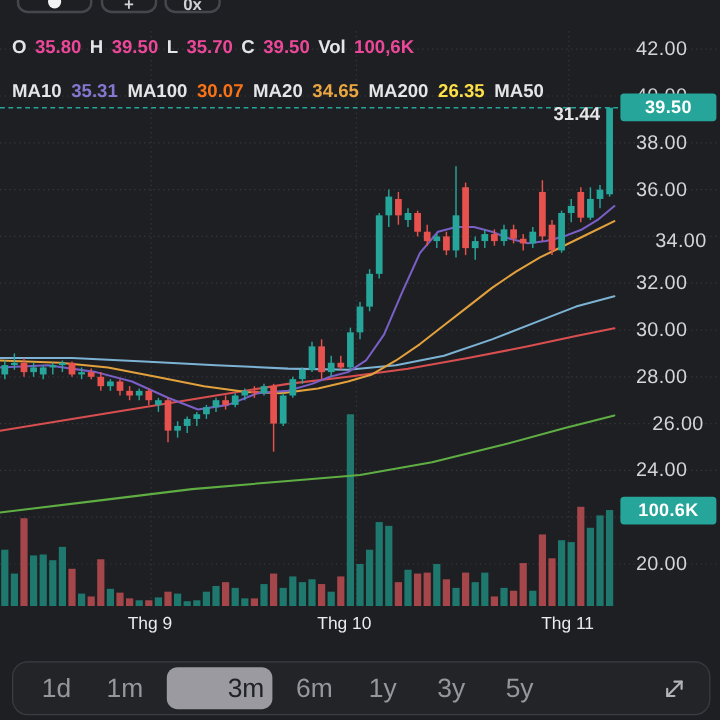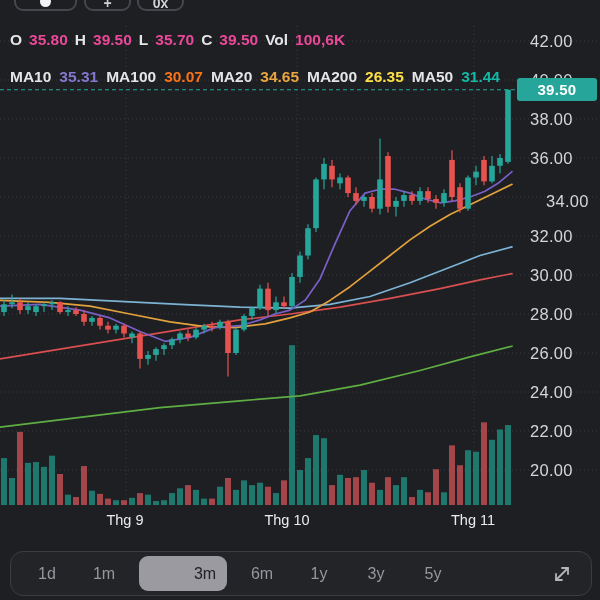--- a/index.html
+++ b/index.html
@@ -20,21 +20,21 @@
   
   .axis-label{position:absolute;left:530px;width:70px;font-size:16.5px;color:#d4d5d8;font-weight:400;letter-spacing:.3px;}
   .badge{position:absolute;left:517px;width:80px;height:23px;background:#26a69a;border-radius:3px;
     color:#fff;font-size:15px;font-weight:700;display:flex;align-items:center;justify-content:center;letter-spacing:.3px;}
   
   .month-label{position:absolute;top:512px;transform:translateX(-50%);font-size:14.5px;font-weight:400;color:#ececee;}
   
   #toolbar{position:absolute;left:10px;right:8px;top:551px;height:45px;background:#232428;
     border:1.5px solid #3c3d43;border-radius:13px;box-sizing:border-box;display:flex;align-items:center;padding:0 14px;}
   .range-btn{min-width:44px;height:35px;display:flex;align-items:center;justify-content:center;
-    color:#96979c;font-size:16px;border-radius:9px;margin-right:13px;cursor:pointer;}
+    color:#96979c;font-size:22px;border-radius:9px;margin-right:13px;cursor:pointer;}
   .range-btn.selected{background:#9a9aa0;color:#202125;padding-left:44px;}
   #expand-btn{margin-left:auto;margin-right:4px;display:flex;align-items:center;cursor:pointer;}
 </style>
 </head>
 <body>
 
 <div id="stage">
 
   <svg id="chart-svg" width="600" height="600">
       <g>
@@ -285,39 +285,40 @@
   <div id="ma-row">
       <span class="lbl">MA10</span>
       <span style="color: rgb(133, 119, 208);">35.31</span>
       <span class="lbl">MA100</span>
       <span style="color: #f97316;">30.07</span>
       <span class="lbl">MA20</span>
       <span style="color: rgb(234, 166, 64);">34.65</span>
       <span class="lbl">MA200</span>
       <span style="color: #fde047;">26.35</span>
       <span class="lbl">MA50</span>
-      <span style="color: #14b8a6;">31.44</span>
+      <span style="color: #e5e5e5; margin-top: 19px;">31.44</span>
     </div>
 
   <div id="axis-labels">
       <div class="axis-label" style="top: 32px;">42.00</div>
       <div class="axis-label" style="top: 71px;">40.00</div>
       <div class="axis-label" style="top: 110px;">38.00</div>
       <div class="axis-label" style="top: 149px;">36.00</div>
       <div class="axis-label" style="top: 192px; margin-left: 16px;">34.00</div>
       <div class="axis-label" style="top: 227px;">32.00</div>
       <div class="axis-label" style="top: 266px;">30.00</div>
       <div class="axis-label" style="top: 305px;">28.00</div>
-      <div class="axis-label" style="top: 344px;">26.00</div>
+      <div class="axis-label" style="top: 344px; text-align: center;">26.00</div>
       <div class="axis-label" style="top: 383px;">24.00</div>
       <div class="axis-label" style="top: 422px;">22.00</div>
       <div class="axis-label" style="top: 461px;">20.00</div>
     </div>
 
   <div class="badge" style="top:78px;">39.50</div>
+  <div class="badge" style="top:414px;">100.6K</div>
 
   <div id="month-labels">
       <div class="month-label" style="left: 125px;">Thg 9</div>
       <div class="month-label" style="left: 287px;">Thg 10</div>
       <div class="month-label" style="left: 473px;">Thg 11</div>
     </div>
 
   <div id="toolbar">
 
     <div class="range-btn">1d</div>

